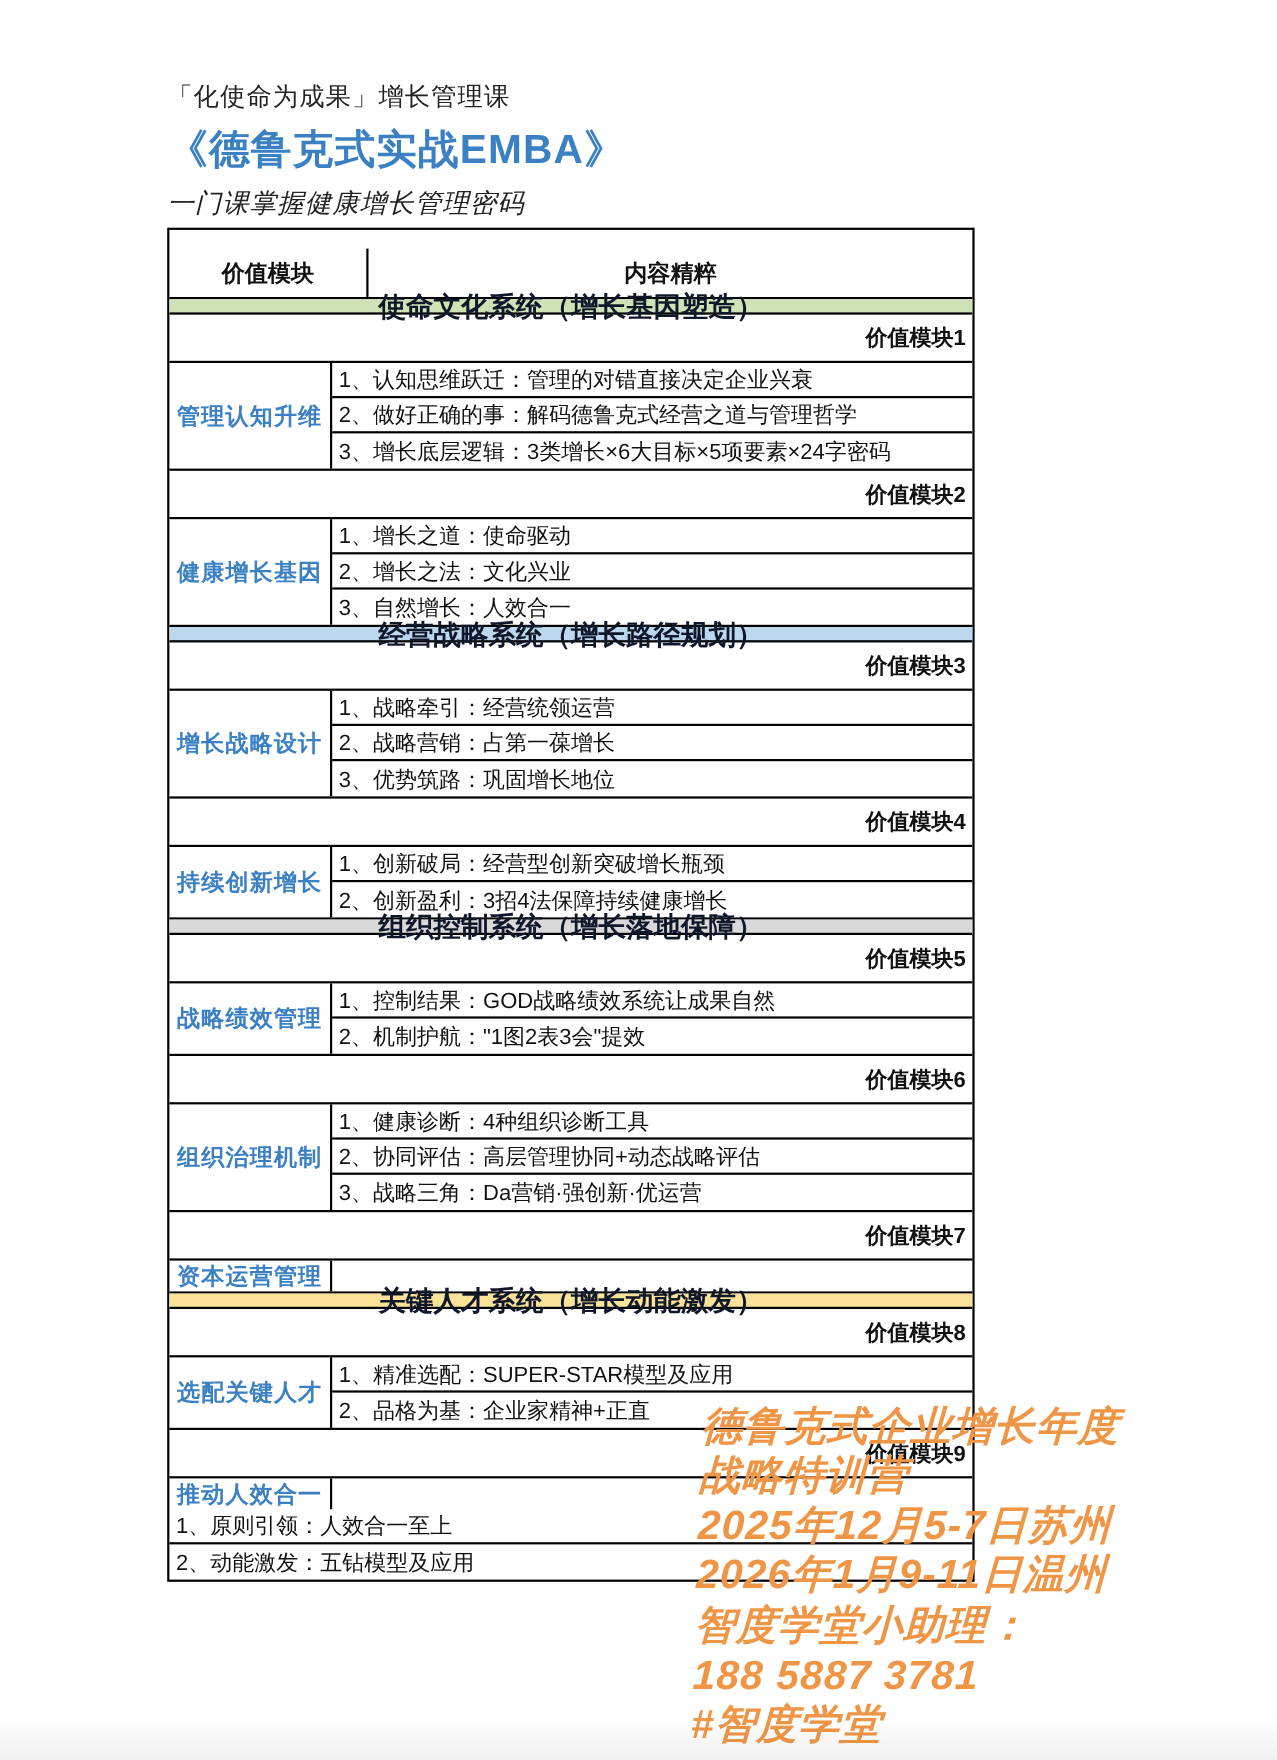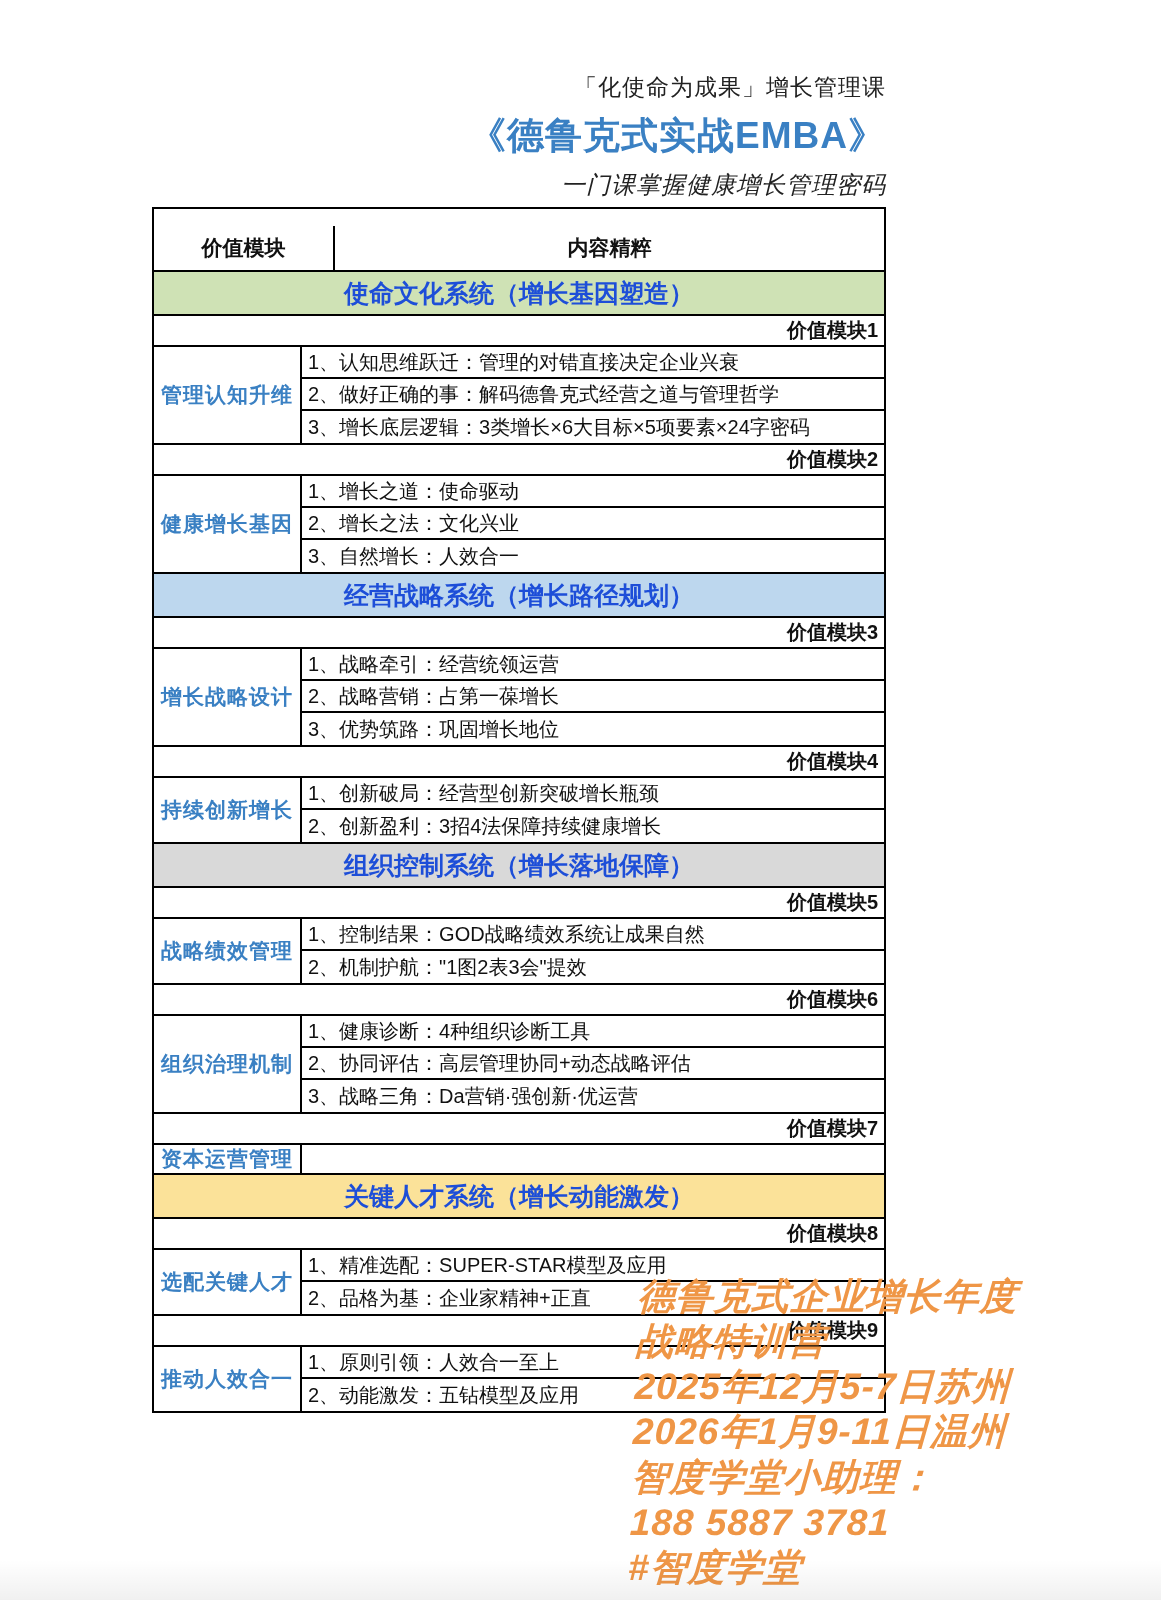--- a/index.html
+++ b/index.html
@@ -12,21 +12,21 @@
   }
   
   .vignette{
     position:absolute;left:0;right:0;bottom:0;height:40px;
     background:linear-gradient(to bottom,rgba(0,0,0,0) 0%,rgba(0,0,0,0.06) 100%);
     pointer-events:none;
   }
 
   .doc-header{
     position:absolute;left:152px;top:72px;width:734px;
-    text-align:right;
+    text-align:left;
   }
   .tagline{font-size:23px;color:#222;letter-spacing:1px;}
   .main-title{font-size:37px;font-weight:bold;color:#3a80c3;margin-top:8px;letter-spacing:1px;}
   .subtitle{font-size:24px;color:#222;margin-top:8px;letter-spacing:1px;font-style:italic;}
 
   .course-table{
     position:absolute;left:152px;top:207px;width:734px;
     border:2px solid #000;
     box-sizing:border-box;
     background:#fff;
@@ -36,31 +36,31 @@
 
   .thead{height:46px;margin-top:17px;}
   .thead .hc{
     display:flex;align-items:center;justify-content:center;
     font-weight:bold;font-size:21px;box-sizing:border-box;
   }
   .thead .col1{width:181px;border-right:2px solid #000;}
   .thead .col2{flex:1;}
 
   .band{
-    height:44px;display:flex;align-items:center;justify-content:center;
-    font-size:25px;font-weight:bold;color:#1d4ed8;
+    height:14px;display:flex;align-items:center;justify-content:center;
+    font-size:25px;font-weight:bold;color:#0f172a;
     border-bottom:2px solid #000;box-sizing:border-box;
   }
   .badge-row{
-    height:31px;display:flex;align-items:center;justify-content:flex-end;
+    height:44px;display:flex;align-items:center;justify-content:flex-end;
     padding-right:6px;font-size:20px;font-weight:bold;color:#111;
     border-bottom:2px solid #000;box-sizing:border-box;
   }
   .module{display:flex;border-bottom:2px solid #000;box-sizing:border-box;}
-  .course-table .module:last-child{border-bottom:none;}
+  .course-table .module:last-child{border-bottom:none;flex-direction:column;}
   .mod-name{
     width:148px;border-right:2px solid #000;box-sizing:border-box;
     display:flex;align-items:center;justify-content:center;
     font-size:21px;font-weight:bold;color:#3a80c3;letter-spacing:1px;
   }
   .mod-items{flex:1;display:flex;flex-direction:column;}
   .item{
     height:32px;display:flex;align-items:center;
     padding-left:6px;font-size:20px;color:#111;
     border-bottom:2px solid #000;box-sizing:border-box;

